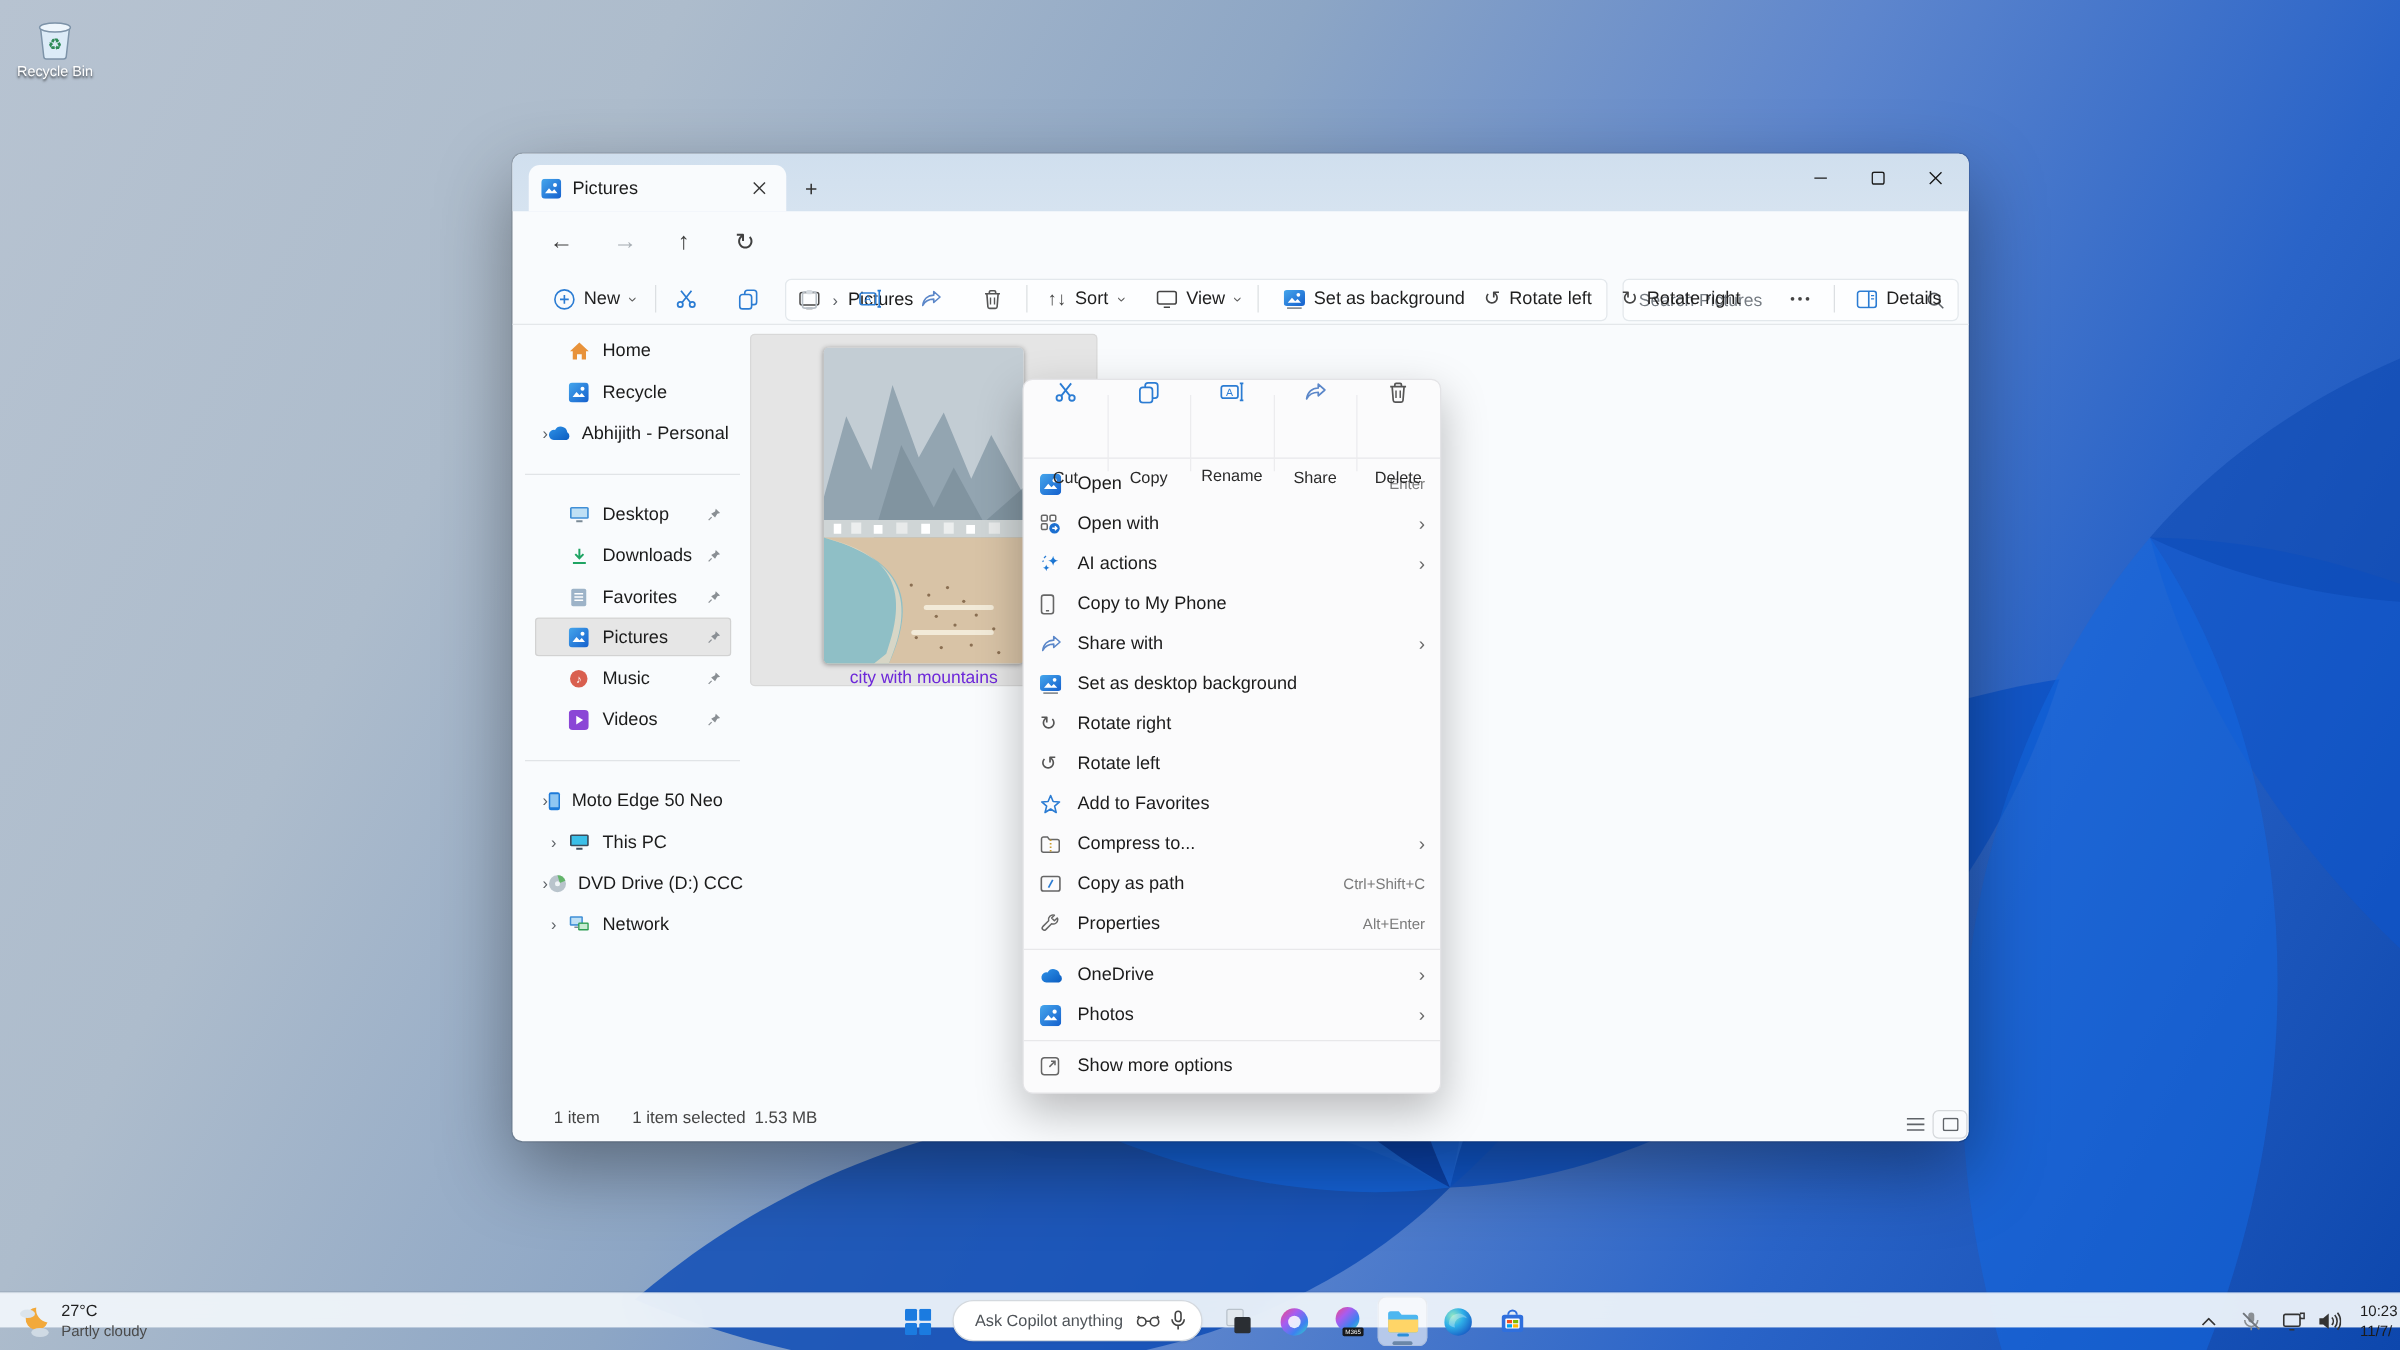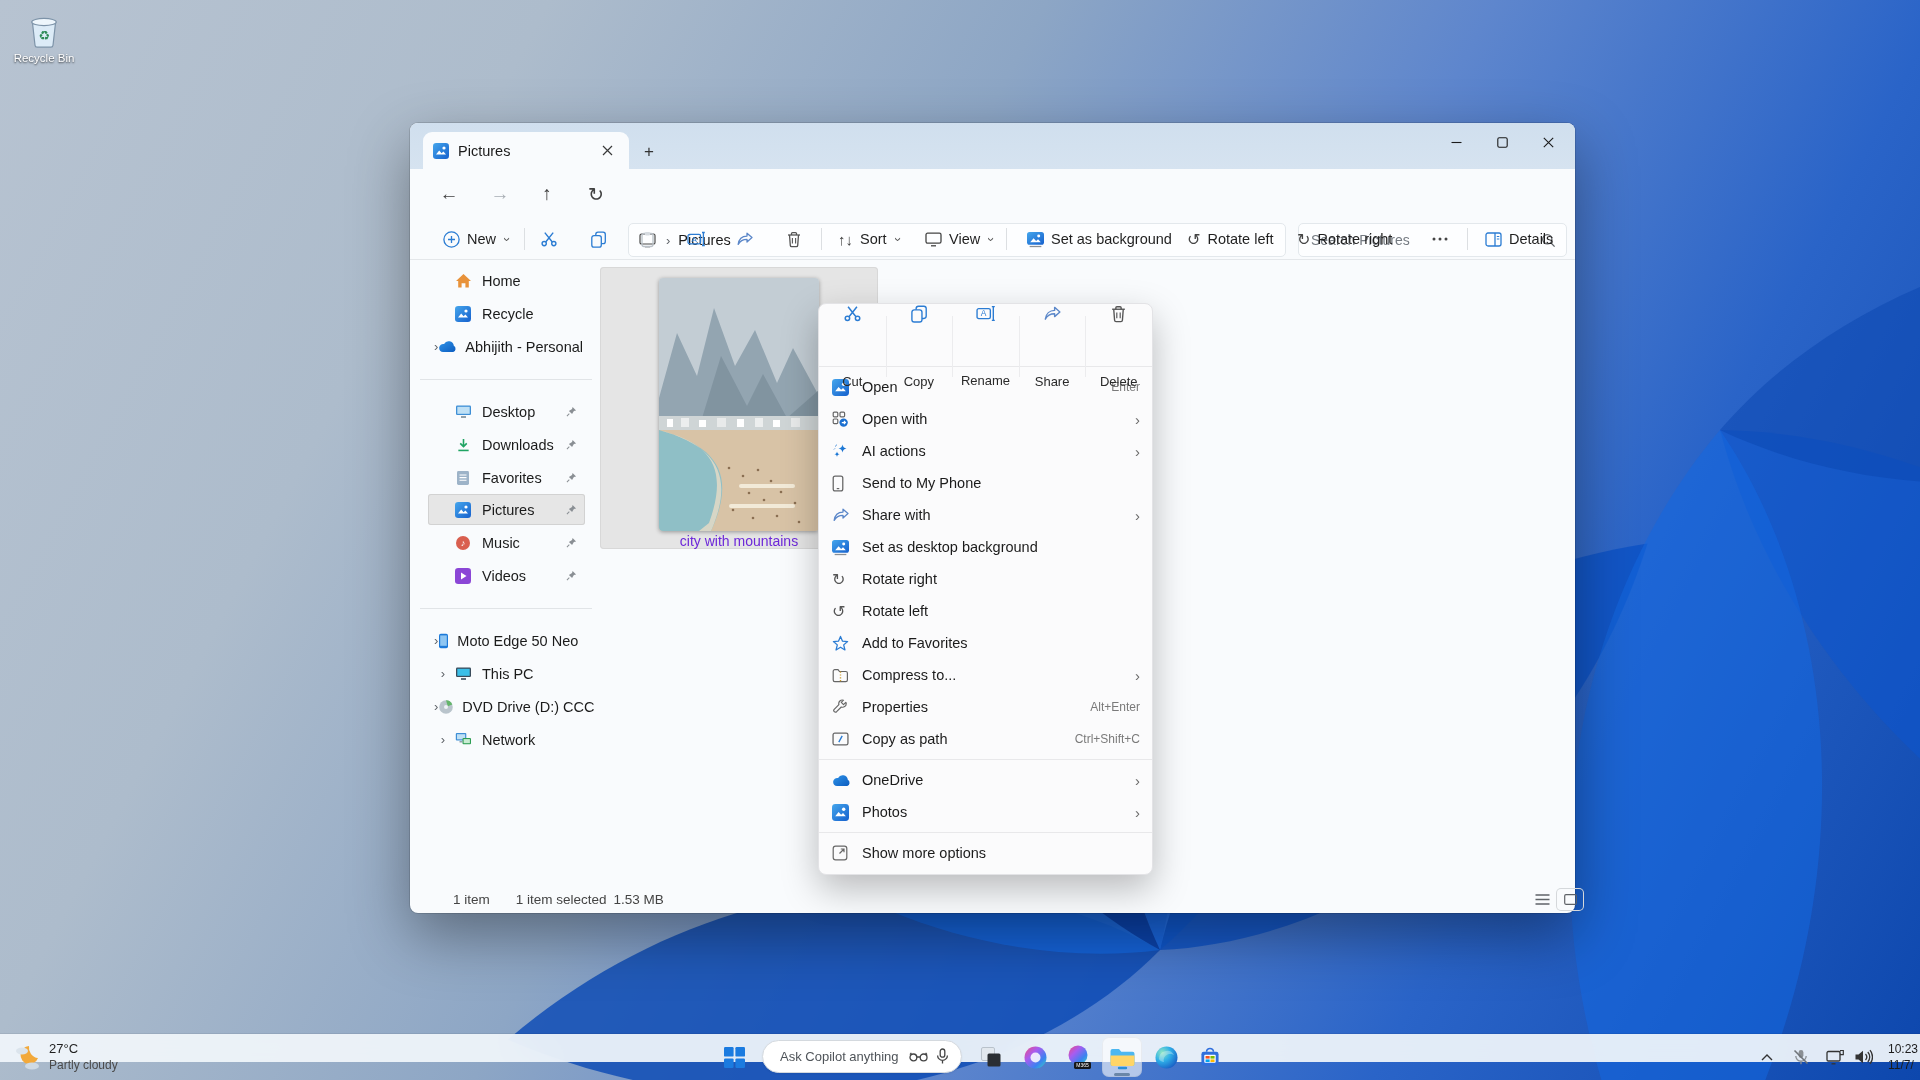--- a/index.html
+++ b/index.html
@@ -48,21 +48,21 @@
   .srow .pin{margin-left:4px;}
   .srow.sel{background:#e6e6e6;box-shadow:0 0 0 1px #d2d2d2 inset;border-radius:3px;}
   .sdiv{left:10px;width:172px;height:1px;background:#e1e4e7;}
 
   
   #tile{left:190px;top:144px;width:278px;height:282px;background:#e5e5e5;border-radius:4px;box-shadow:0 0 0 1px #d8d8d8 inset;}
   #thumb{left:59px;top:11px;width:160px;height:253px;border-radius:4px;overflow:hidden;box-shadow:0 1px 4px rgba(0,0,0,.35);}
   #tile .fname{left:0;top:266px;width:278px;text-align:center;font-size:14px;color:#6d28d9;}
 
   
-  #status{left:15px;top:763px;width:100%;height:27px;display:flex;align-items:center;font-size:13.5px;color:#444;}
+  #status{left:5px;top:763px;width:100%;height:27px;display:flex;font-size:13.5px;color:#444;}
   #status .s1{margin-left:28px;}
   #status .s2{margin-left:26px;}
   #status .s3{margin-left:7px;}
   .vic{position:absolute;top:3px;width:26px;height:21px;display:flex;align-items:center;justify-content:center;border-radius:4px;}
 
   
   #cmenu{left:818px;top:303px;width:333px;background:#fbfbfc;border:1px solid #e3e3e6;border-radius:8px;
     box-shadow:0 14px 36px rgba(0,0,0,.26);padding-bottom:5px;z-index:50;}
   #qrow{display:grid;grid-template-columns:repeat(5,1fr);height:62px;border-bottom:1px solid #e8e8ea;}
   .qa{display:flex;flex-direction:column;align-items:center;justify-content:center;gap:4px;position:relative;}
@@ -624,21 +624,21 @@
     <span class="ml">AI actions</span>
     <span class="sub">›</span>
   </div>
   <div class="mrow">
     <span class="mic">
         <svg width="12" height="17" viewBox="0 0 11 16">
           <rect x="1" y="1" width="9" height="14" rx="1.8" fill="none" stroke="#666" stroke-width="1.2"></rect>
           <path d="M4.3 12.8 h2.4" stroke="#666" stroke-width="1.1"></path>
         </svg>
       </span>
-    <span class="ml">Send to My Phone</span>
+    <span class="ml">Copy to My Phone</span>
   </div>
   <div class="mrow">
     <span class="mic">
         <svg width="18" height="17" viewBox="0 0 18 17">
           <path d="M11 2.2 L16 6.6 L11 11 V8.3 C6.6 8.3 3.8 10.3 2.2 13.4 C2.8 8.2 6.4 5.2 11 5.1 Z" fill="none" stroke="#5b87c9" stroke-width="1.3" stroke-linejoin="round"></path>
         </svg>
       </span>
     <span class="ml">Share with</span>
     <span class="sub">›</span>
   </div>
@@ -678,36 +678,36 @@
         <svg width="17" height="15" viewBox="0 0 17 15">
           <path d="M1.2 3.2 a1.6 1.6 0 0 1 1.6-1.6 h3.2 l1.5 1.9 h6.3 a1.6 1.6 0 0 1 1.6 1.6 v7 a1.6 1.6 0 0 1-1.6 1.6 H2.8 a1.6 1.6 0 0 1-1.6-1.6 Z" fill="none" stroke="#666" stroke-width="1.2"></path>
           <path d="M8.5 3.6 v1.2 m0 1.6 v1.2 m0 1.6 v1.2 m0 1.6 v1.2" stroke="#c99b2e" stroke-width="1.4"></path>
         </svg>
       </span>
     <span class="ml">Compress to...</span>
     <span class="sub">›</span>
   </div>
   <div class="mrow">
     <span class="mic">
-        <svg width="16" height="16" viewBox="0 0 16 16">
-          <path d="M14.2 4.6 a3.6 3.6 0 0 1-4.9 3.4 L4.6 12.7 a1.7 1.7 0 0 1-2.4-2.4 L6.9 5.6 a3.6 3.6 0 0 1 4.6-4.4 L9.3 3.4 l2.2 2.2 2.3-2.2 c.25.38.4.75.4 1.2 Z" fill="none" stroke="#666" stroke-width="1.2" stroke-linejoin="round"></path>
-        </svg>
-      </span>
-    <span class="ml">Properties</span>
-    <span class="sc">Alt+Enter</span>
-  </div>
-  <div class="mrow">
-    <span class="mic">
         <svg width="17" height="16" viewBox="0 0 16 15">
           <rect x="1" y="2" width="14" height="11" rx="1.6" fill="none" stroke="#666" stroke-width="1.2"></rect>
           <path d="M9.6 4.6 L6.4 10.4" stroke="#2b7cd3" stroke-width="1.3"></path>
         </svg>
       </span>
     <span class="ml">Copy as path</span>
     <span class="sc">Ctrl+Shift+C</span>
+  </div>
+  <div class="mrow">
+    <span class="mic">
+        <svg width="16" height="16" viewBox="0 0 16 16">
+          <path d="M14.2 4.6 a3.6 3.6 0 0 1-4.9 3.4 L4.6 12.7 a1.7 1.7 0 0 1-2.4-2.4 L6.9 5.6 a3.6 3.6 0 0 1 4.6-4.4 L9.3 3.4 l2.2 2.2 2.3-2.2 c.25.38.4.75.4 1.2 Z" fill="none" stroke="#666" stroke-width="1.2" stroke-linejoin="round"></path>
+        </svg>
+      </span>
+    <span class="ml">Properties</span>
+    <span class="sc">Alt+Enter</span>
   </div>
 
   <div class="mdiv"></div>
   <div class="mrow">
     <span class="mic">
         <svg width="19" height="13" viewBox="0 0 20 14">
           <path d="M5.2 13 a4.4 4.4 0 1 1 1.1-8.7 A5.6 5.6 0 0 1 16.8 6.3 A3.7 3.7 0 0 1 16.2 13 Z" fill="url(#cg)"></path>
         </svg>
       </span>
     <span class="ml">OneDrive</span>

